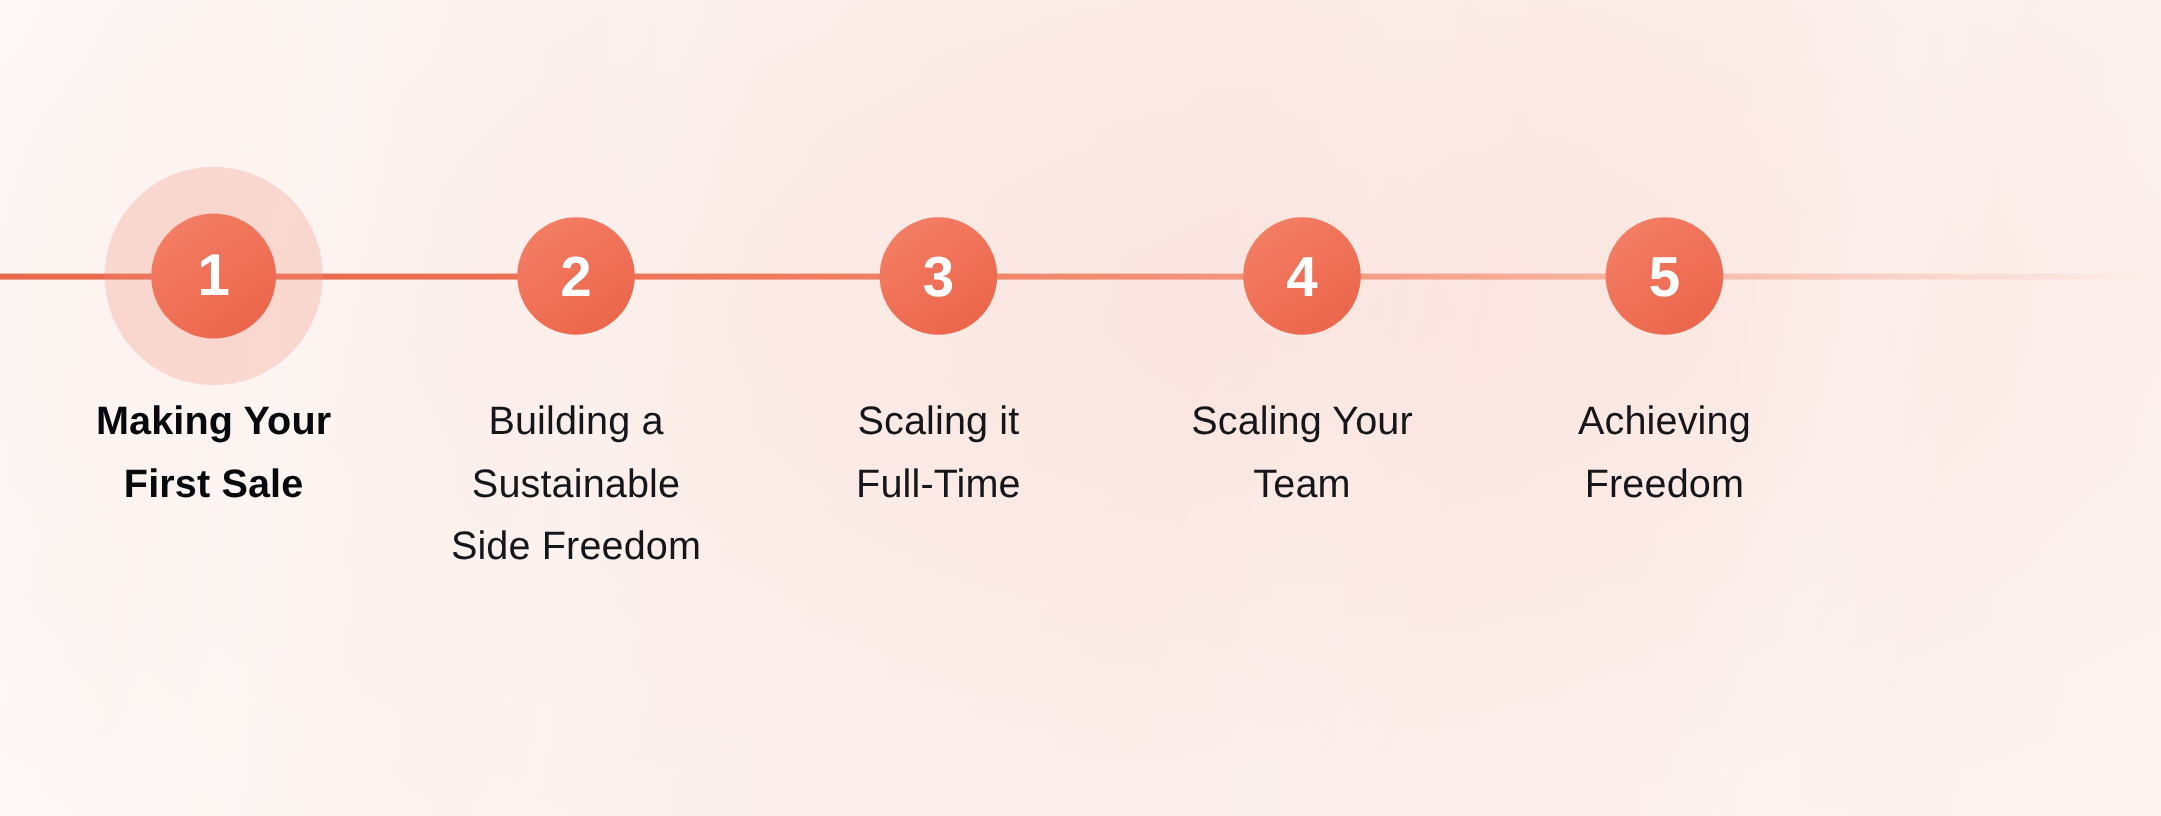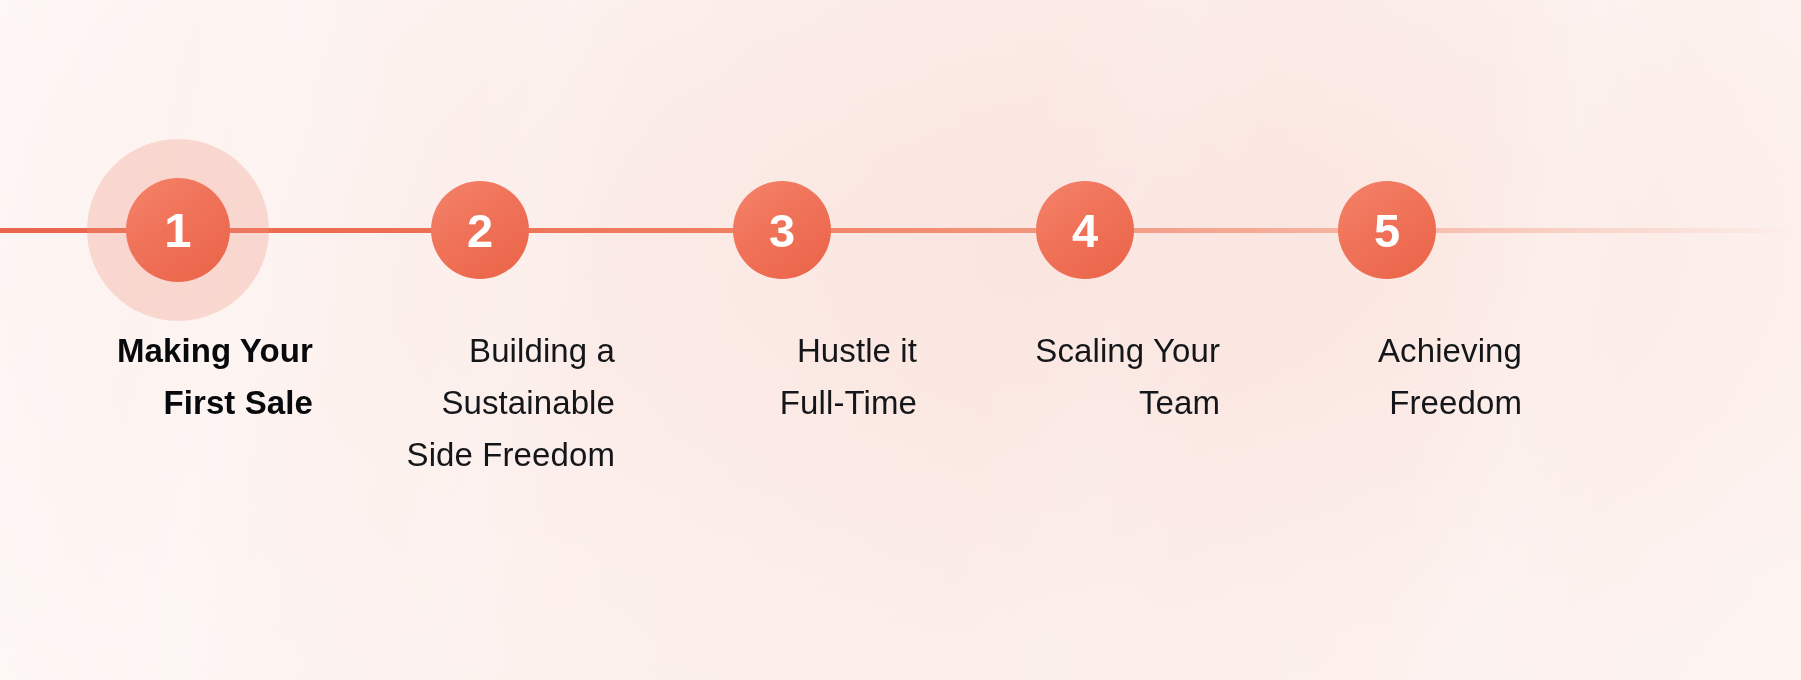--- a/index.html
+++ b/index.html
@@ -128,21 +128,20 @@
     left: 50%;
     top: 325px;
     width: 270px;
     margin-left: -135px;
     font-size: 33px;
     line-height: 1.58;
     letter-spacing: .1px;
     color: #14161a;
     font-weight: 400;
     white-space: pre-line;
-    text-align: right;
   }
   .label.active {
     font-weight: 700;
     color: #07090c;
   }
 </style>
 </head>
 <body>
 
 <div id="stepper-root">
@@ -168,21 +167,21 @@
           <div class="node normal">2</div>
         </div>
         <div class="label">Building a
 Sustainable
 Side Freedom</div>
       </div>
       <div class="step" style="left: 782px;">
         <div class="node-wrap">
           <div class="node normal">3</div>
         </div>
-        <div class="label">Hustle it
+        <div class="label">Scaling it
 Full-Time</div>
       </div>
       <div class="step" style="left: 1085px;">
         <div class="node-wrap">
           <div class="node normal">4</div>
         </div>
         <div class="label">Scaling Your
 Team</div>
       </div>
       <div class="step" style="left: 1387px;">

